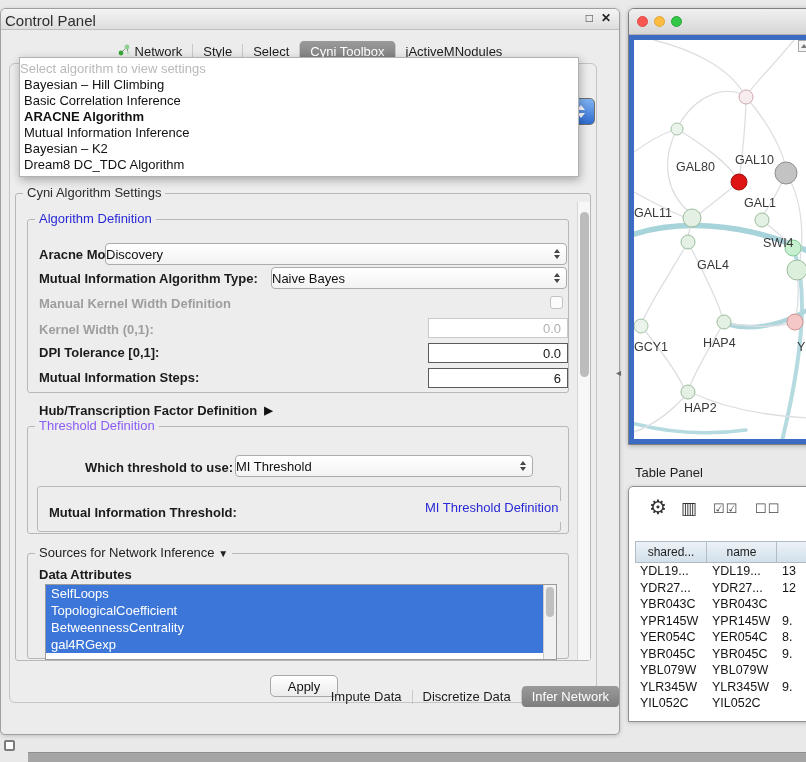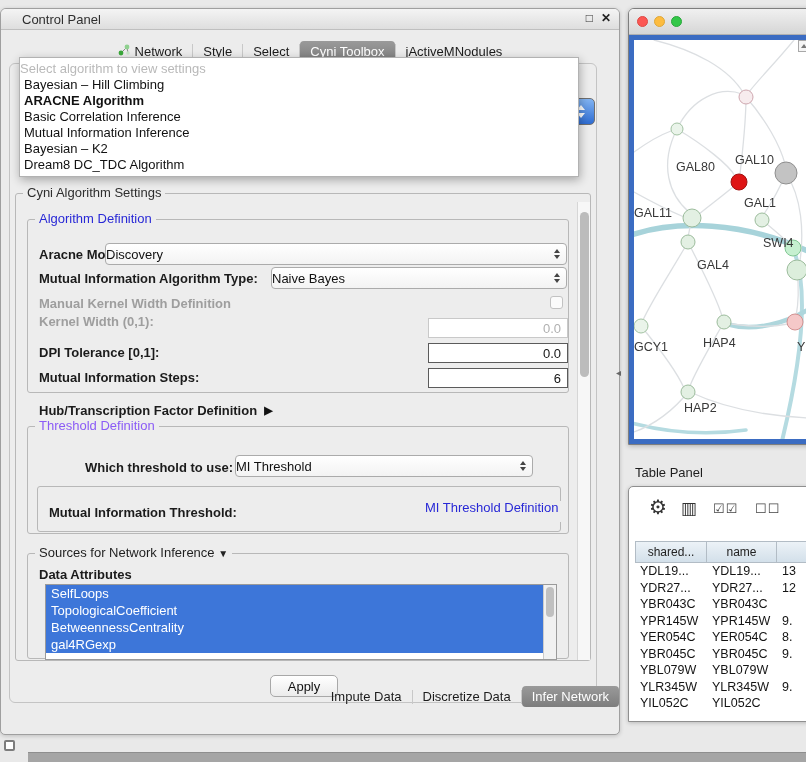--- a/index.html
+++ b/index.html
@@ -6,21 +6,21 @@
   body{width:806px;height:762px;overflow:hidden}
   .app{position:relative;width:806px;height:762px;overflow:hidden;background:#e9e9e9;
        font-family:"Liberation Sans",sans-serif;-webkit-font-smoothing:antialiased}
   .app *{box-sizing:border-box}
 
   
   .cp{position:absolute;left:0;top:8px;width:620px;height:727px;background:#ececec;
       border:1px solid #9f9f9f;border-radius:6px 6px 5px 5px;box-shadow:0 1px 4px rgba(0,0,0,.18)}
   .cp-titlebar{position:absolute;left:0;top:0;right:0;height:21px;
       background:linear-gradient(#f4f4f4,#dedede);border-bottom:1px solid #bfbfbf;border-radius:5px 5px 0 0}
-  .cp-title{position:absolute;left:21px;top:3px;font-size:13px;color:#2e2e2e}
+  .cp-title{position:absolute;left:4px;top:3px;font-size:15px;color:#2e2e2e}
   .cp-float{position:absolute;right:26px;top:2px;font-size:12px;color:#333}
   .cp-close{position:absolute;right:8px;top:2px;font-size:12px;font-weight:bold;color:#222}
 
   .cp-tabs{position:absolute;left:0;right:0;top:30px;height:24px;display:flex;justify-content:center;
       align-items:center;font-size:13px;color:#1c1c1c}
   .cp-tab{display:flex;align-items:center;gap:5px;padding:3px 10px;white-space:nowrap}
   .cp-tab.selected{background:linear-gradient(#9a9a9a,#7d7d7d);color:#fff;border-radius:4px}
   .tab-sep{width:1px;height:14px;background:#c8c8c8}
 
   .cp-content{position:absolute;left:8px;top:54px;width:588px;height:640px;border:1px solid #c4c4c4;
@@ -52,21 +52,21 @@
   .t-algdef{left:34px;top:203px;color:#2828d6}
   .t-thr{left:34px;top:410px;color:#8b5cf6}
   .t-mithr{left:44px;top:470px;color:#2828d6}
   .t-src{left:34px;top:537px;color:#1e1e1e}
   .src-arrow{font-size:10px;color:#222}
 
   .flabel{position:absolute;font-size:13px;font-weight:bold;color:#1b1b1b;white-space:nowrap}
   .l-aracne{left:38px;top:238px}
   .l-mitype{left:38px;top:262px}
   .l-manual{left:38px;top:287px;color:#9e9e9e}
-  .l-kernel{left:38px;top:305px;color:#9e9e9e}
+  .l-kernel{left:38px;top:313px;color:#9e9e9e}
   .l-dpi{left:38px;top:336px}
   .l-misteps{left:38px;top:361px}
   .l-hub{left:38px;top:394px;display:flex;align-items:center;gap:7px}
   .hub-arrow{font-size:11px;color:#111}
   .l-which{left:84px;top:451px}
   .l-mithr{left:48px;top:496px}
   .l-dataattr{left:38px;top:558px}
 
   .combo{position:absolute;height:22px;background:linear-gradient(#ffffff,#f3f3f3);border:1px solid #ababab;
       border-radius:4px;display:flex;align-items:center;font-size:13px;color:#111;padding:0 20px 0 0}
@@ -187,22 +187,22 @@
     <div class="cp-content"></div>
 
     <div class="combo-frag">
       <i class="cfu"></i>
       <i class="cfd"></i>
     </div>
 
     <div class="popup">
       <div class="p-prompt">Select algorithm to view settings</div>
       <div class="p-item">Bayesian – Hill Climbing</div>
+      <div class="p-item">Basic Correlation Inference</div>
       <div class="p-item sel">ARACNE Algorithm</div>
-      <div class="p-item">Basic Correlation Inference</div>
       <div class="p-item">Mutual Information Inference</div>
       <div class="p-item">Bayesian – K2</div>
       <div class="p-item">Dream8 DC_TDC Algorithm</div>
     </div>
 
     <div class="group g-settings"></div>
     <span class="gtitle t-settings">Cyni Algorithm Settings</span>
 
     <div class="cp-scroll">
       <div class="cp-thumb"></div>

